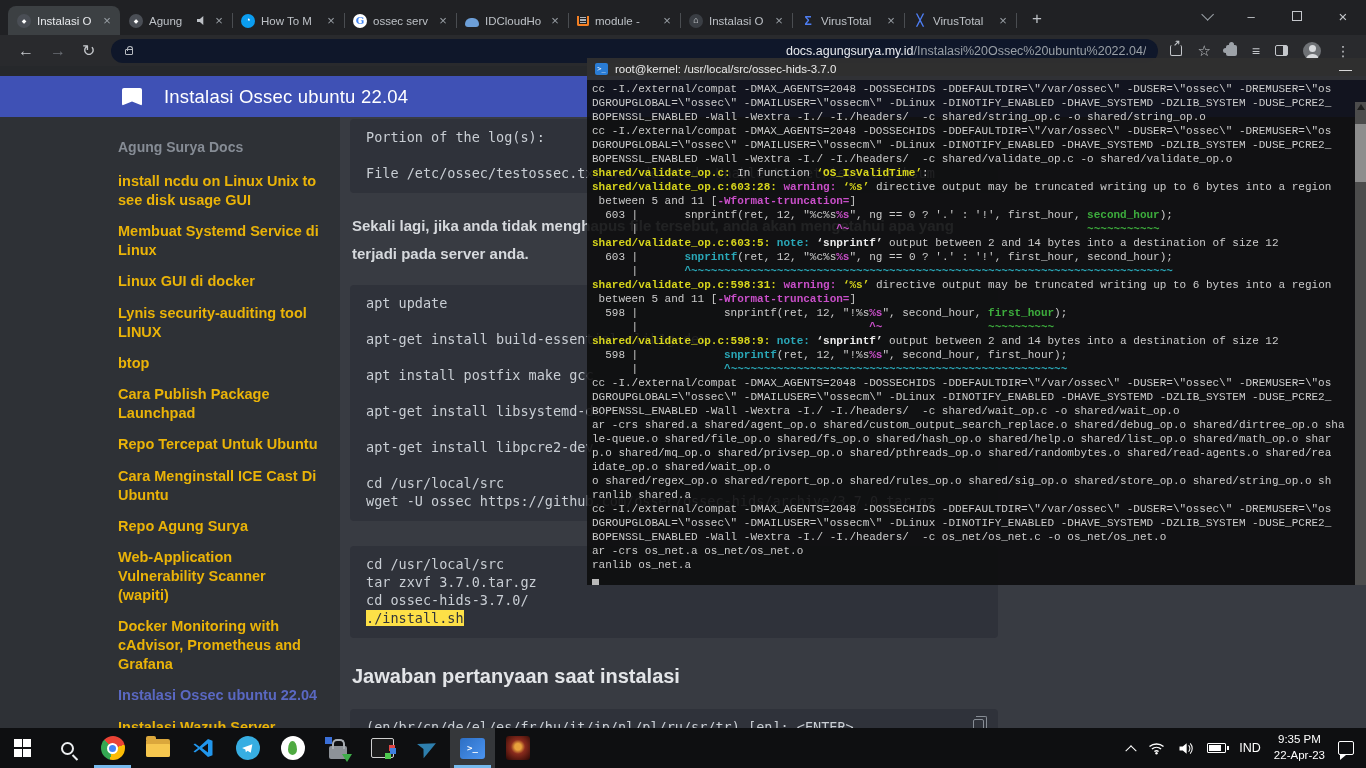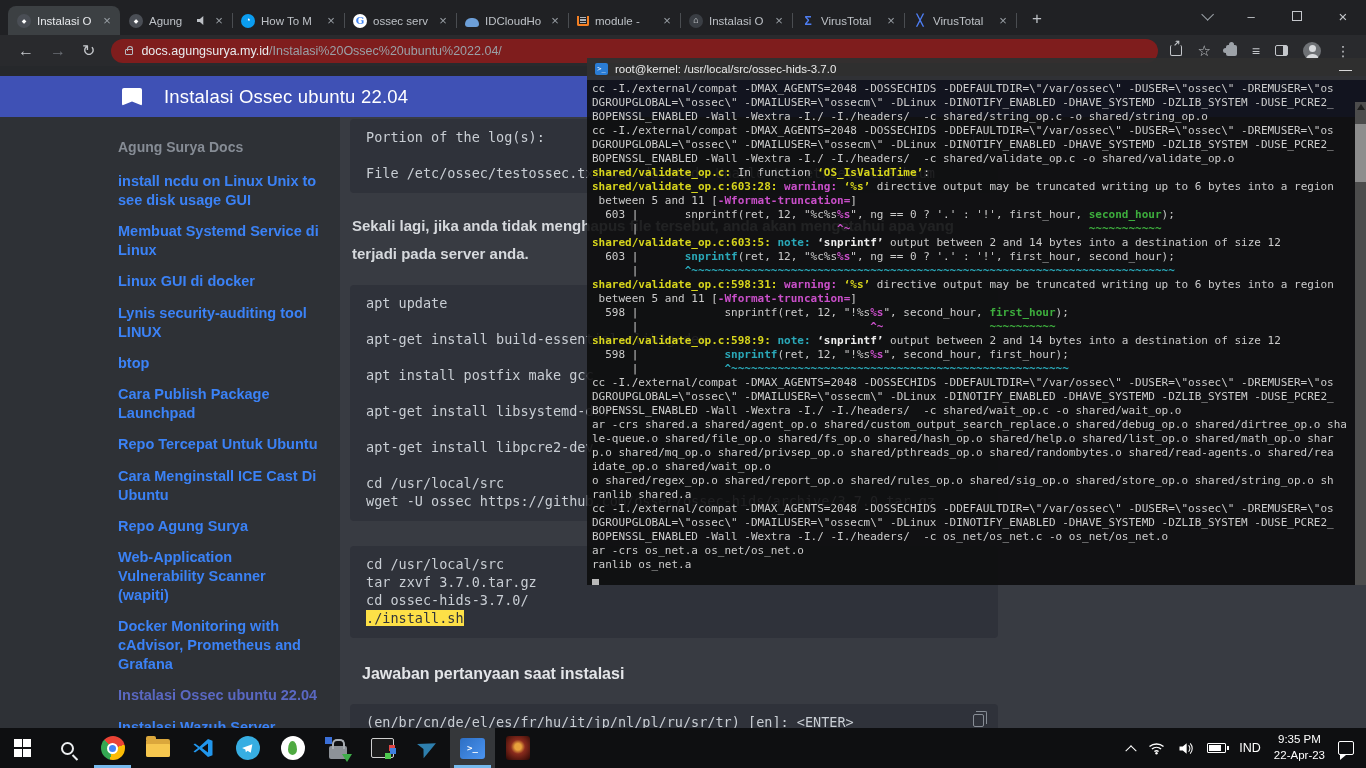--- a/index.html
+++ b/index.html
@@ -27,21 +27,21 @@
   .newtab{width:28px;height:28px;color:#bdc1c6;font-size:17px;display:flex;align-items:center;justify-content:center;margin:0 0 2px 7px;}
   .winctl{position:absolute;right:0;top:0;height:32px;display:flex;align-items:center;}
   .winctl .wc{width:46px;height:32px;display:flex;align-items:center;justify-content:center;color:#c4c7cb;font-size:13px;}
   .wc-chevron{width:9px;height:9px;border-right:1.5px solid #9aa0a6;border-bottom:1.5px solid #9aa0a6;transform:rotate(45deg) translateY(-3px);}
   .wc-max i{width:10px;height:10px;border:1.2px solid #c4c7cb;display:block;}
 
   
   .toolbar{position:absolute;top:35px;left:0;right:0;height:31px;background:#292a2d;display:flex;align-items:center;padding:0 10px;}
   .nav-ic{color:#c4c7cb;font-size:16px;margin:0 8px;line-height:1;}
   .nav-ic.dim{color:#6b6f75;}
-  .omnibox{flex:1;height:24px;background:#7f1d1d;border-radius:12px;margin:0 8px;display:flex;align-items:center;padding:0 12px;min-width:0;}
+  .omnibox{flex:1;height:24px;background:#0f172a;border-radius:12px;margin:0 8px;display:flex;align-items:center;padding:0 12px;min-width:0;justify-content:space-between;}
   .lock{width:8px;height:6px;border:1.2px solid #b6bac0;border-radius:1px;position:relative;margin:3px 8px 0 2px;flex:none;}
   .lock::before{content:"";position:absolute;left:1px;top:-4px;width:4px;height:4px;border:1.2px solid #b6bac0;border-bottom:none;border-radius:3px 3px 0 0;}
   .url{font-size:12.5px;white-space:nowrap;overflow:hidden;}
   .url .dom{color:#e8eaed;}
   .url .path{color:#9aa0a6;}
   .tb-right{display:flex;align-items:center;gap:15px;margin:0 6px 0 4px;}
   .ic-share{position:relative;width:12px;height:11px;border:1.4px solid #c4c7cb;border-top:none;border-radius:2px;}
   .ic-share::after{content:"➔";position:absolute;top:-7px;left:2px;font-size:9px;color:#c4c7cb;transform:rotate(-45deg);}
   .ic-star{color:#c4c7cb;font-size:15px;line-height:1;}
   .ic-ext{position:relative;width:11px;height:11px;background:#9da2a8;border-radius:2px;}
@@ -56,43 +56,43 @@
   .ic-kebab{color:#c4c7cb;font-size:14px;line-height:1;}
 
   
   .page{position:absolute;top:66px;left:0;width:1366px;height:662px;background:#383b42;overflow:hidden;}
   .page-topstrip{height:10px;background:#26282b;}
   .page-header{height:41px;background:#3f51b5;display:flex;align-items:center;padding-left:122px;gap:22px;}
   .logo-book{width:20px;height:18px;background:#fff;border-radius:2px;clip-path:polygon(0 0,100% 0,100% 100%,50% 78%,0 100%);}
   .page-title{color:#fff;font-size:18.5px;letter-spacing:.2px;}
   .sidebar{position:absolute;top:51px;left:0;bottom:0;width:340px;background:#2e3136;padding:22px 20px 0 118px;}
   .side-brand{color:#868c95;font-weight:bold;font-size:14px;margin-bottom:17px;}
-  .side-item{color:#3b82f6;font-size:14.5px;line-height:1.3;margin-bottom:12.5px;font-weight:bold;}
+  .side-item{color:#eab308;font-size:14.5px;line-height:1.3;margin-bottom:12.5px;font-weight:bold;}
   .side-item.active{color:#5a68c2;}
   .content{position:absolute;top:51px;left:340px;right:0;bottom:0;padding:2px 0 0 10px;}
   .codeblock{position:relative;width:648px;background:#2f323a;border-radius:4px;padding:9px 16px 11px;font-family:"DejaVu Sans Mono",monospace;font-size:13.5px;color:#c9ced4;}
   .cline{height:18px;line-height:18px;white-space:pre;}
   .hl{background:#fde047;color:#32353b;}
   .copy-ic{position:absolute;top:10px;right:14px;width:11px;height:13px;border:1.5px solid #878d95;border-radius:2px;}
   .copy-ic::before{content:"";position:absolute;top:-4px;left:2px;width:10px;height:12px;border-top:1.5px solid #878d95;border-right:1.5px solid #878d95;border-radius:0 2px 0 0;}
   .para{width:650px;color:#d6d9dd;font-size:15px;line-height:28px;margin:19px 0 0 2px;font-weight:bold;}
-  .h-answer{color:#e3e5e8;font-size:16px;font-weight:bold;margin:27px 0 0 12px;}
+  .h-answer{color:#e3e5e8;font-size:20px;font-weight:bold;margin:27px 0 0 2px;}
   .cb0{margin-top:0;}
   .cb1{margin-top:17px;}
   .cb2{margin-top:25px;}
   .cb3{margin-top:21px;padding-bottom:30px;}
 
   
   .terminal{position:absolute;left:587px;top:58px;width:779px;height:527px;}
   .term-titlebar{height:22px;background:rgba(48,48,48,0.96);display:flex;align-items:center;padding:0 8px;gap:7px;}
   .ps-ic{width:13px;height:12px;background:#2a7cd4;border-radius:2px;color:#fff;font-size:7px;display:flex;align-items:center;justify-content:center;font-family:"DejaVu Sans Mono",monospace;flex:none;}
   .term-title{color:#ececec;font-size:11.5px;flex:1;white-space:nowrap;overflow:hidden;}
   .term-min{color:#ececec;font-size:13px;padding:0 6px;}
   .term-body{position:relative;height:505px;background:rgba(13,13,14,0.90);padding:2px 12px 0 5px;font-family:"DejaVu Sans Mono",monospace;font-size:11px;overflow:hidden;}
-  .tline{height:14px;line-height:14px;white-space:pre;overflow:hidden;}
+  .tline{height:14px;line-height:14px;white-space:pre;overflow:hidden;font-family:Liberation Mono, monospace;}
   .c-fg{color:#cccccc;}
   .c-yel{color:#d7d51c;font-weight:bold;}
   .c-mag{color:#c94fc9;font-weight:bold;text-align:center;}
   .c-grn{color:#3dad3d;font-weight:bold;}
   .c-cyn{color:#2aa8b8;font-weight:bold;}
   .c-wht{color:#ededed;font-weight:bold;}
   .term-cursor{width:7px;height:6px;background:#b9b9b9;margin-top:7px;}
   .term-scroll{position:absolute;right:0;top:22px;bottom:0;width:11px;background:#4c4c4c;}
   .term-scroll .up{position:absolute;top:2px;left:1.5px;width:0;height:0;border-left:4px solid transparent;border-right:4px solid transparent;border-bottom:6px solid #1f1f1f;}
   .term-scroll .thumb{position:absolute;top:22px;left:0;width:11px;height:58px;background:#8d8d8d;}

